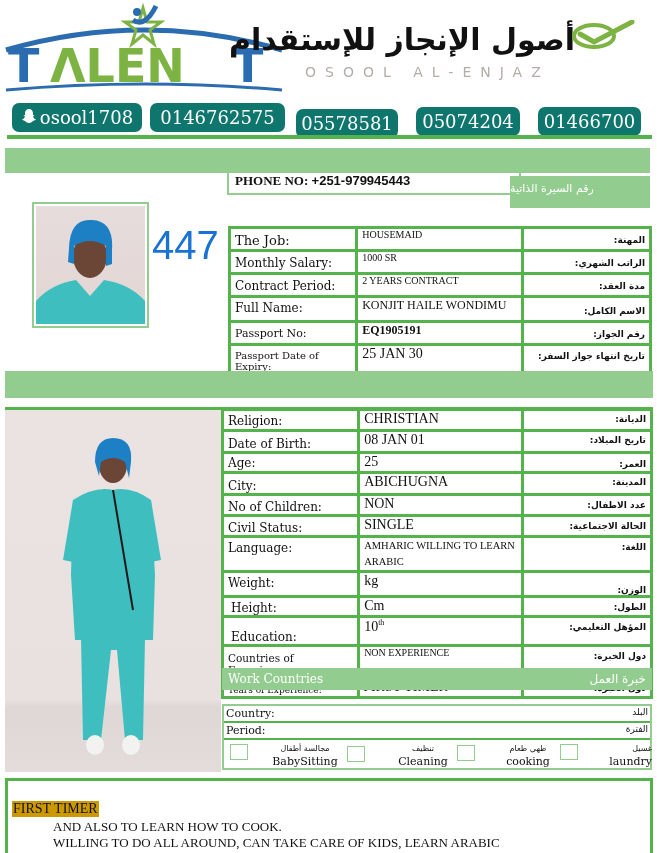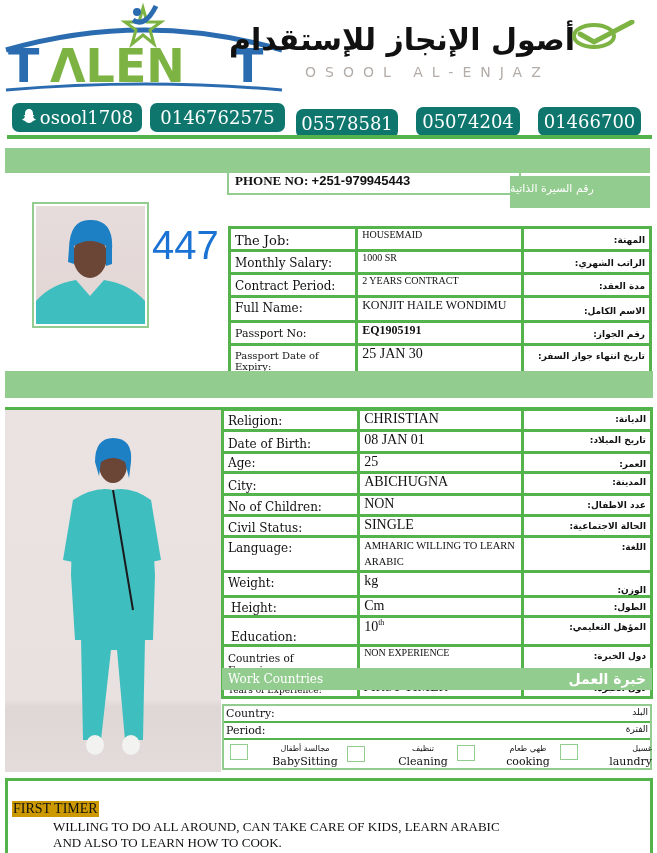--- a/index.html
+++ b/index.html
@@ -31,21 +31,21 @@
   table.grid td { border: 3px solid #55b34c; vertical-align: top; padding: 0 4px; }
   .lbl { font-family: "DejaVu Serif", serif; font-size: 12px; color: #111; }
   .val { font-family: "Liberation Serif", serif; font-size: 10px; color: #111; }
   .val-lg { font-family: "Liberation Serif", serif; font-size: 14px; color: #111; }
   .ar { font-family: "DejaVu Sans", sans-serif; font-size: 9px; font-weight: bold; text-align: right; direction: rtl; }
 
   .photo-large { left: 5px; top: 410px; width: 216px; height: 362px; background: linear-gradient(#ebe3e1 0%, #e9e1df 80%, #dfd7d6 82%, #e4dcdb 100%); overflow: hidden; }
 
   .work-header { left: 222px; top: 668px; width: 430px; height: 22px; background: #93cc8f; color: #fff; display: flex; justify-content: space-between; align-items: center; padding: 0 6px; }
   .work-header .en { font-family: "DejaVu Serif", serif; font-size: 12px; }
-  .work-header .arx { font-family: "DejaVu Sans", sans-serif; font-size: 14px; direction: rtl; font-weight: bold; }
+  .work-header .arx { font-family: "DejaVu Sans", sans-serif; font-size: 12px; direction: rtl; }
 
   .exp-box { left: 222px; top: 704px; width: 430px; height: 66px; border: 2px solid #93cc8f; }
   .exp-row { position: absolute; left: 0; width: 100%; height: 16px; display: flex; justify-content: space-between; padding: 0 2px; font-family: "DejaVu Serif", serif; font-size: 11px; }
   .exp-row .ar2 { font-family: "DejaVu Sans", sans-serif; font-size: 9px; direction: rtl; }
   .checkbox { position: absolute; width: 18px; height: 16px; border: 1.5px solid #93cc8f; background: #fff; }
   .skill { position: absolute; text-align: center; font-family: "DejaVu Serif", serif; font-size: 11px; line-height: 13px; }
   .skill .ar3 { font-family: "DejaVu Sans", sans-serif; font-size: 8px; display: block; direction: rtl; }
 
   .notes-box { left: 5px; top: 778px; width: 648px; height: 80px; border: 3px solid #55b34c; border-bottom: none; }
   .notes-title { position: absolute; left: 4px; top: 20px; background: #cc9a00; font-family: "Liberation Serif", serif; font-size: 14px; padding: 0 1px; color: #111; }
@@ -285,16 +285,16 @@
   <div class="checkbox" style="left:336px;top:38px;"></div>
   <div class="skill" style="left:378px;top:36px;width:50px;text-align:right;">
     <span class="ar3">غسيل</span>
     <span>laundry</span>
   </div>
 </div>
 
 <div class="abs notes-box">
   <span class="notes-title">FIRST TIMER</span>
   <div class="notes-text">
+    <div>AND ALSO TO LEARN HOW TO COOK.</div>
     <div>WILLING TO DO ALL AROUND, CAN TAKE CARE OF KIDS, LEARN ARABIC</div>
-    <div>AND ALSO TO LEARN HOW TO COOK.</div>
   </div>
 </div>
 
 </body></html>

